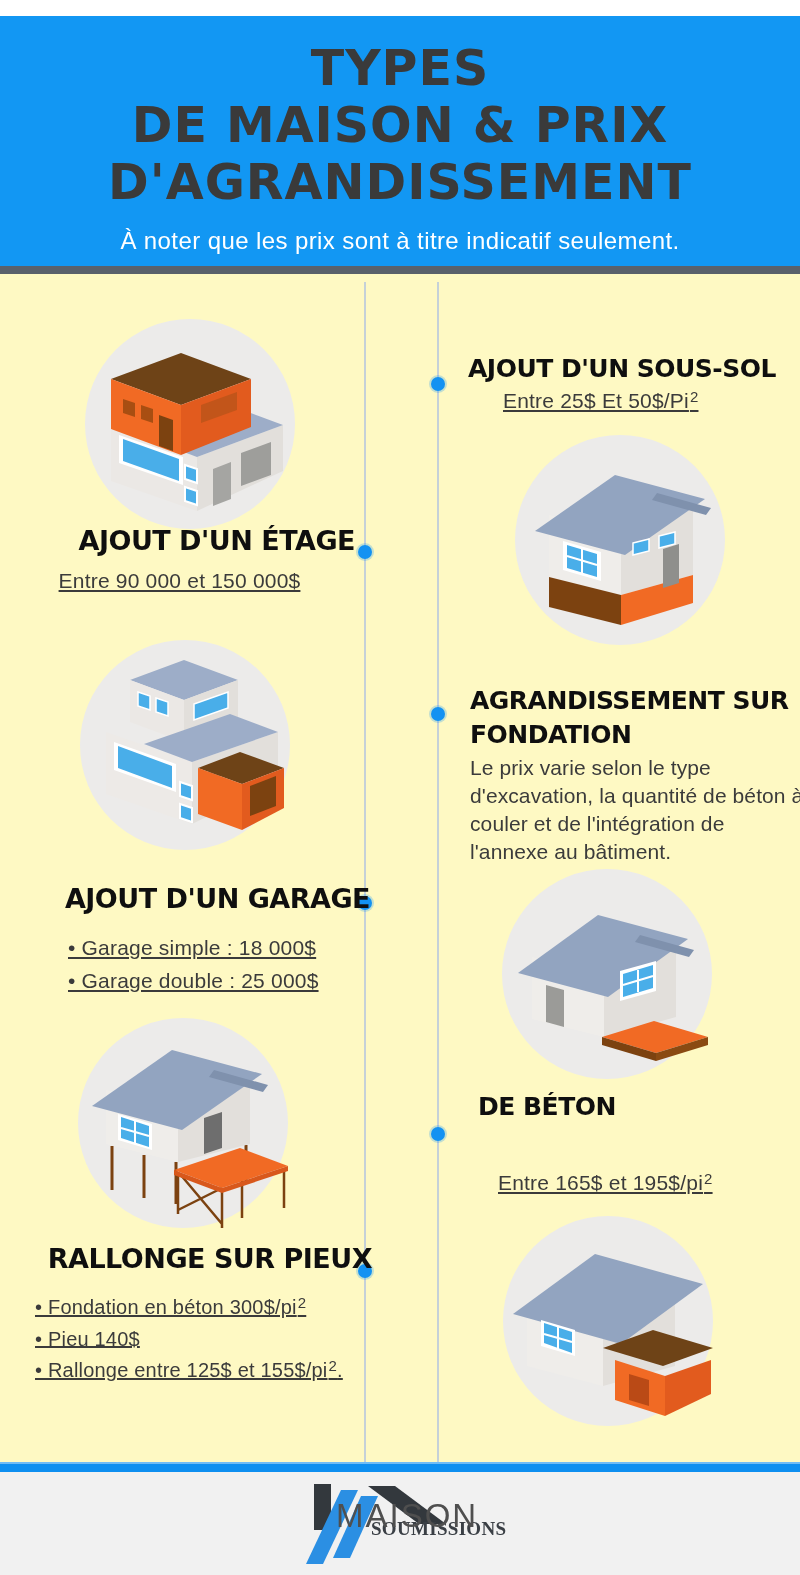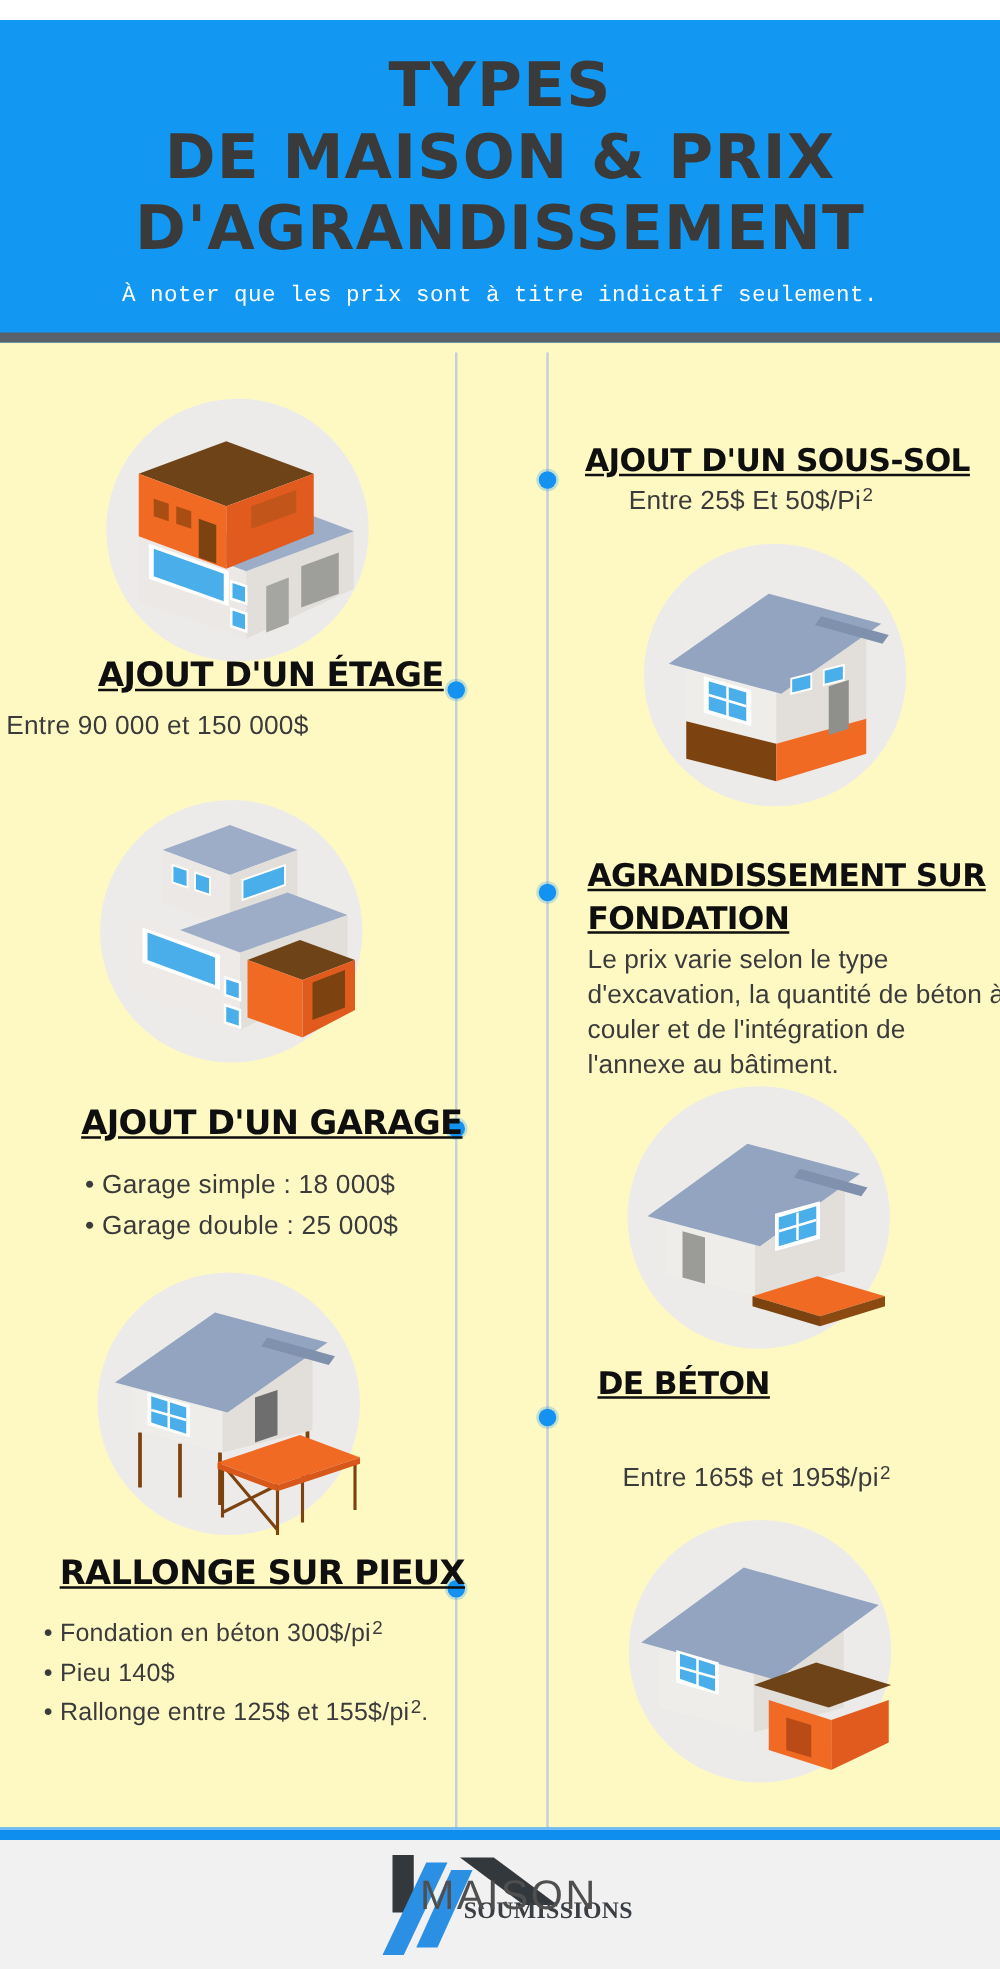--- a/index.html
+++ b/index.html
@@ -14,41 +14,41 @@
     background:#1297F3;border-bottom:8px solid #59616B;
     text-align:center;box-sizing:border-box;
   }
   .header-title{
     padding-top:24px;
     font-family:"DejaVu Sans","Liberation Sans",sans-serif;
     font-weight:800;font-size:49px;line-height:57px;
     color:#3A3A3A;letter-spacing:1px;
   }
   .header-sub{
-    margin-top:16px;font-size:18px;color:#ffffff;
-    font-weight:500;letter-spacing:.4px;font-family:Liberation Mono, monospace;
+    margin-top:16px;font-size:24px;color:#ffffff;
+    font-weight:500;letter-spacing:.4px;
   }
   
   .tl-line{position:absolute;width:2px;top:266px;height:1182px;background:#C5D1D8;}
   .tl-dot{
     position:absolute;width:14px;height:14px;border-radius:50%;
     background:#1392F2;box-shadow:0 0 0 2px rgba(19,146,242,.25);
   }
   
   .circle{position:absolute;width:210px;height:210px;border-radius:50%;background:#ECEBEA;}
   .circle svg{overflow:visible;display:block;}
   
   .sec-title{
     position:absolute;font-family:"DejaVu Sans","Liberation Sans",sans-serif;
-    font-weight:800;color:#0F0F0F;letter-spacing:-0.5px;white-space:nowrap;text-decoration:underline;
+    font-weight:800;color:#0F0F0F;letter-spacing:-0.5px;white-space:nowrap;
   }
   .t-left{font-size:27px;line-height:33px;text-align:right;}
   .t-right{font-size:25px;line-height:34px;text-align:left;}
   .body-line{
-    position:absolute;font-size:21px;color:#3B3B3B;white-space:nowrap;letter-spacing:.2px;
+    position:absolute;font-size:21px;color:#3B3B3B;white-space:nowrap;letter-spacing:.2px;text-decoration:underline;
   }
   .body-line sup{font-size:15px;position:relative;top:2px;margin-left:1px;}
   .bullets .body-line{position:static;}
   .bullets{position:absolute;}
   .bullets .body-line{display:block;}
   .para-line{font-size:21px;color:#3B3B3B;line-height:28px;white-space:nowrap;letter-spacing:.1px;}
   .para{position:absolute;}
   
   .footer-bar{position:absolute;left:0;top:1446px;width:800px;height:10px;background:#0E8FF0;border-top:2px solid #6FBCF6;box-sizing:border-box;}
   .footer{position:absolute;left:0;top:1456px;width:800px;height:119px;background:#F1F1F1;}
@@ -102,21 +102,21 @@
       <polygon points="26,60 96,34 166,60 96,86" fill="#6E4317"></polygon>
       <polygon points="26,60 96,86 96,136 26,110" fill="#F16A24"></polygon>
       <polygon points="96,86 166,60 166,108 96,136" fill="#E25B1E"></polygon>
       <polygon points="38,80 50,84 50,98 38,94" fill="#A84E12"></polygon>
       <polygon points="56,86 68,90 68,104 56,100" fill="#A84E12"></polygon>
       <polygon points="74,96 88,101 88,132 74,127" fill="#7C4210"></polygon>
       <polygon points="116,86 152,73 152,91 116,104" fill="#C2551A"></polygon>
     </svg>
   </div>
   <div class="sec-title t-left" style="left:5px;top:508px;width:350px">AJOUT D'UN ÉTAGE</div>
-  <div class="body-line" style="left:5px;top:550px;width:350px;"><span>Entre 90 000 et 150 000$</span><sup></sup><span></span></div>
+  <div class="body-line" style="left:5px;top:550px;width:350px;text-align:center"><span>Entre 90 000 et 150 000$</span><sup></sup><span></span></div>
 
   <div class="sec-title t-right" style="left:468px;top:336px">AJOUT D'UN SOUS-SOL</div>
   <div class="body-line" style="left:503px;top:370px"><span>Entre 25$ Et 50$/Pi</span><sup>2</sup><span></span></div>
   <div class="circle" style="left:515px;top:419px">
     <svg width="210" height="210" viewBox="0 0 210 210">
       <polygon points="34,80 106,98 106,160 34,142" fill="#EFEDEA"></polygon>
       <polygon points="106,98 106,160 178,140 178,76 142,58" fill="#E2DFDB"></polygon>
       <polygon points="34,142 106,160 106,190 34,172" fill="#7C4210"></polygon>
       <polygon points="106,160 178,140 178,168 106,190" fill="#F16A24"></polygon>
       <polygon points="20,96 100,40 190,64 110,120" fill="#92A4C0"></polygon>

